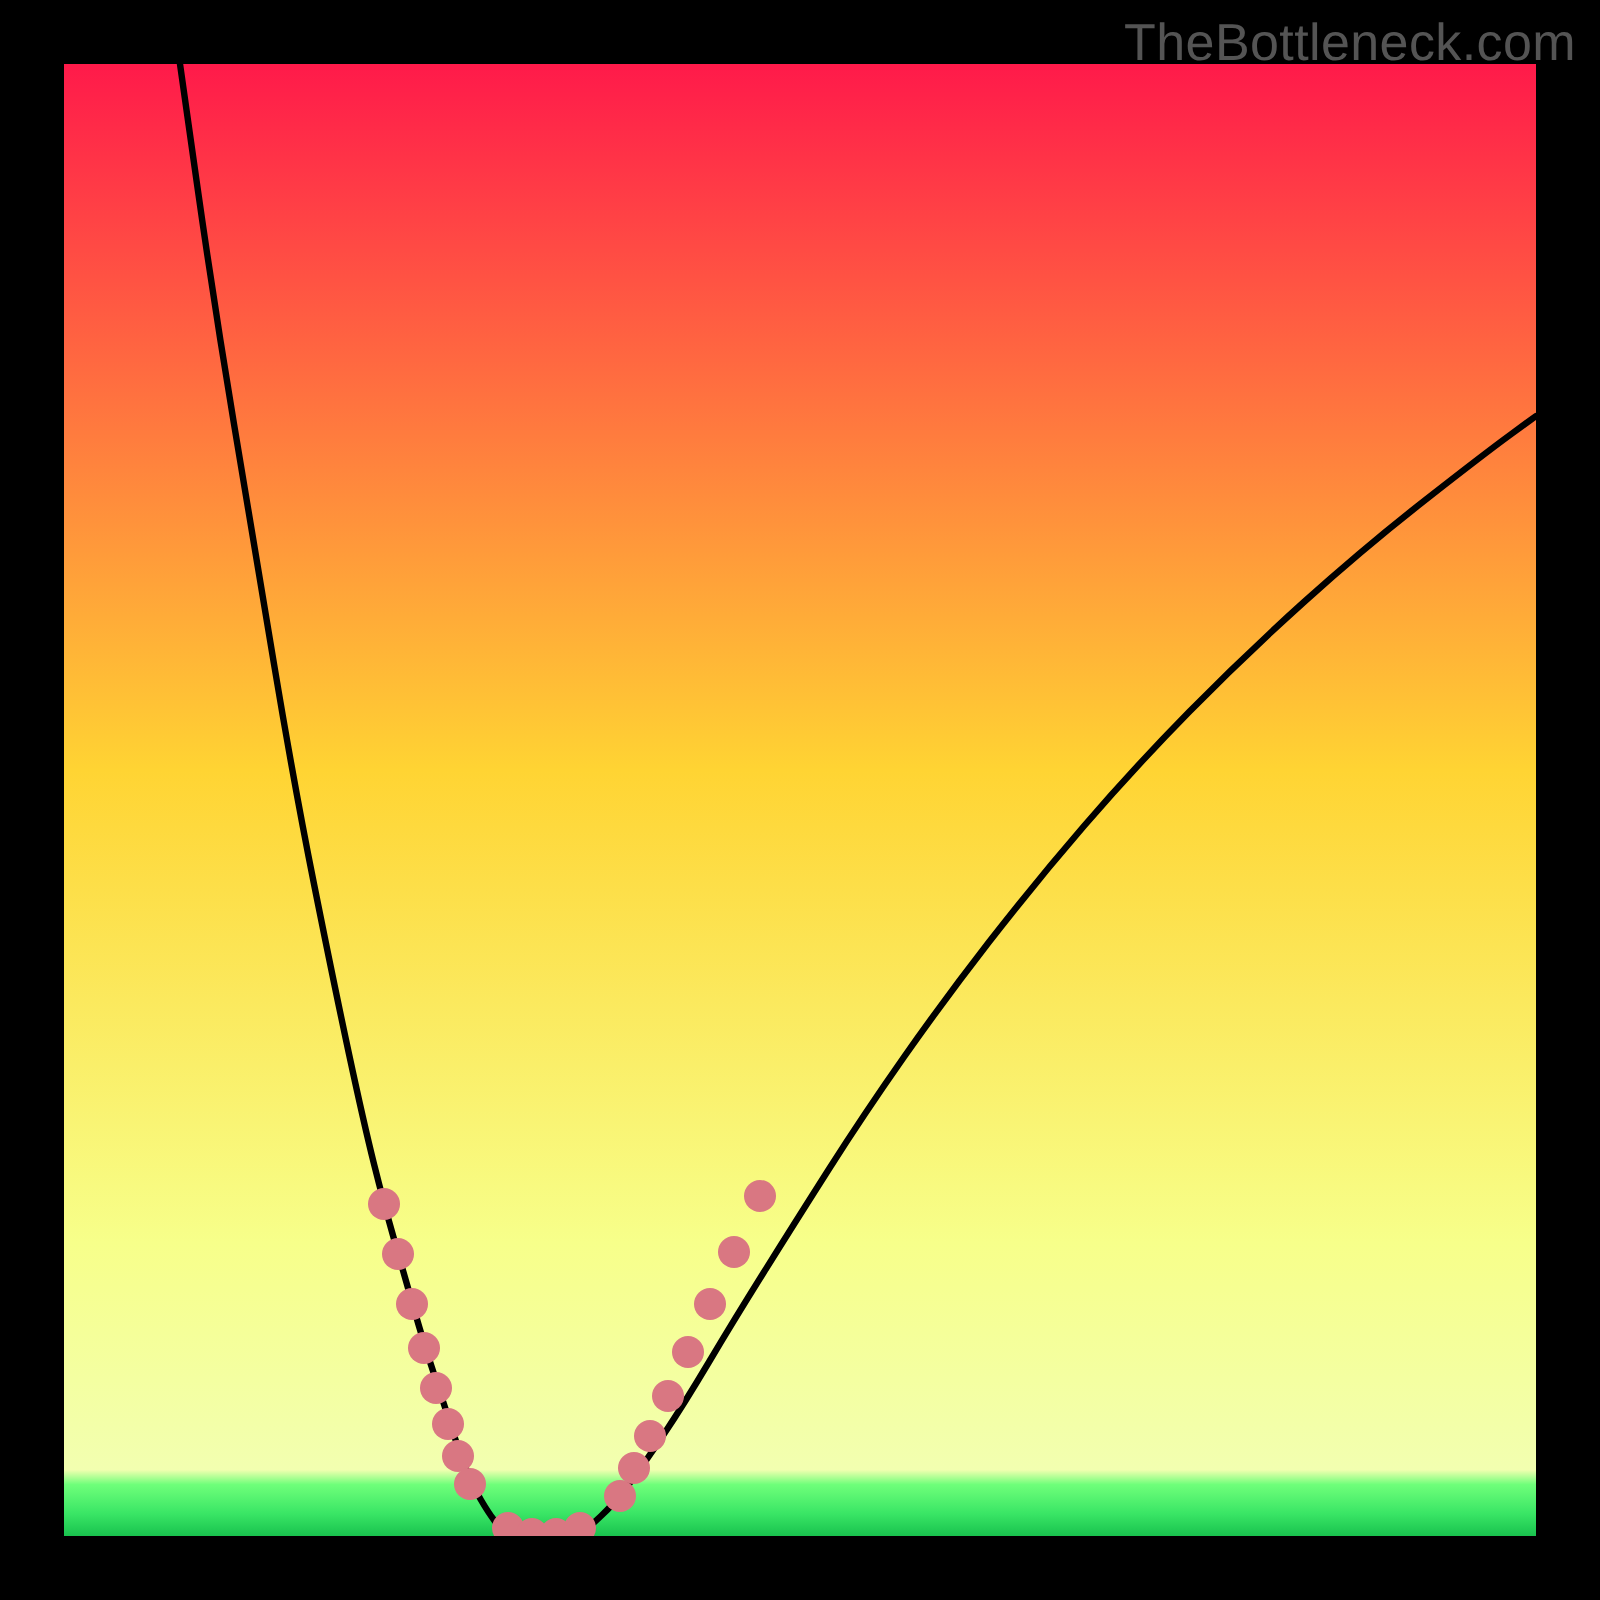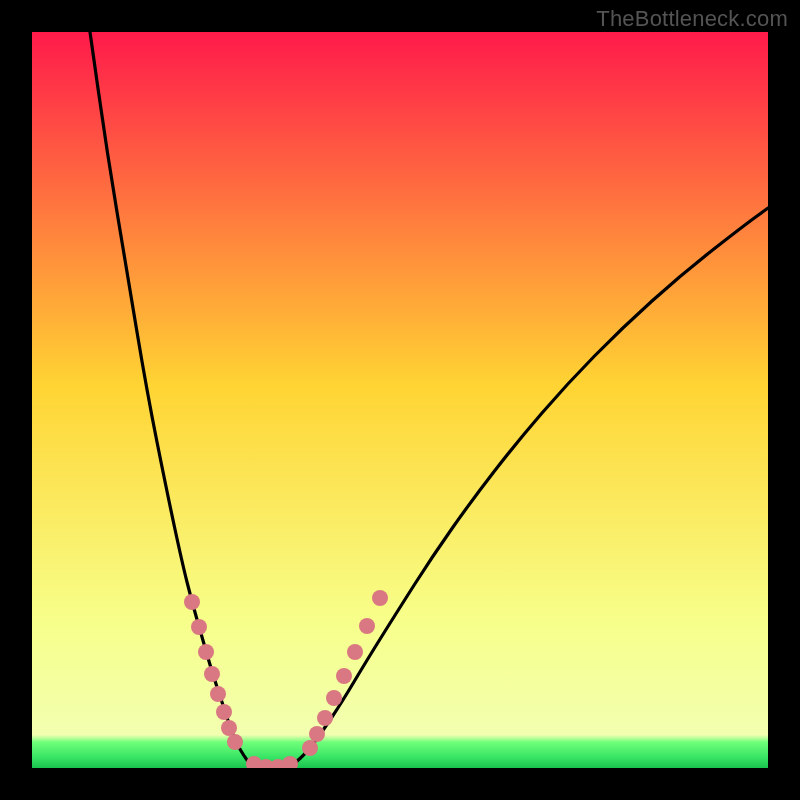--- a/index.html
+++ b/index.html
@@ -20,21 +20,21 @@
   }
   .gradient {
     position: absolute;
     inset: 0;
   }
   .watermark {
     position: absolute;
     top: 6px;
     right: 12px;
     font-family: Arial, Helvetica, sans-serif;
-    font-size: 22px;
+    font-size: 26px;
     font-weight: 500;
     color: #545454;
     letter-spacing: 0.2px;
   }
   .curve {
     position: absolute;
     inset: 0;
   }
   .dot {
     position: absolute;

